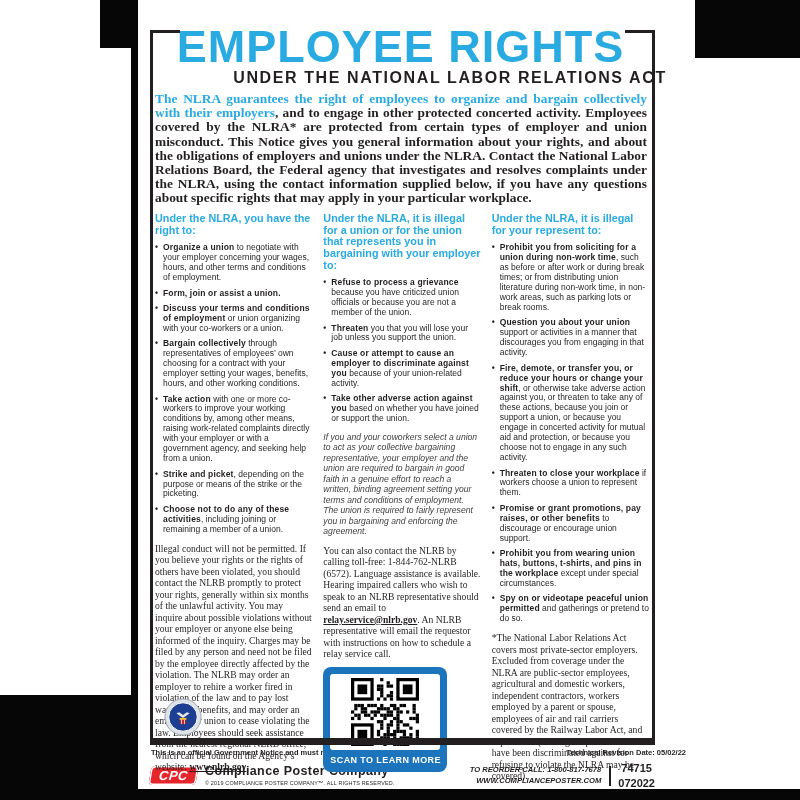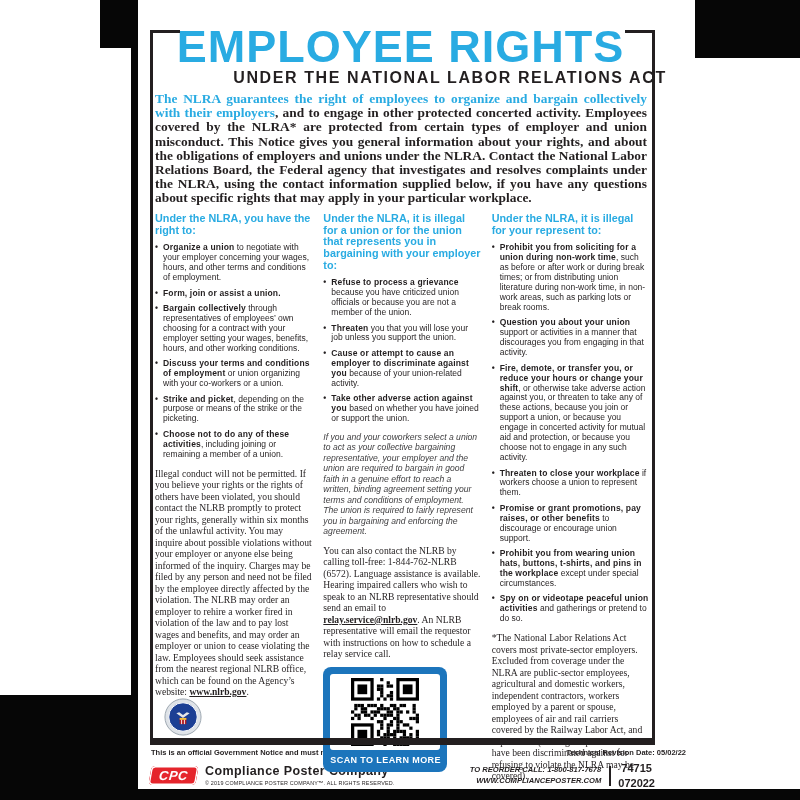--- a/index.html
+++ b/index.html
@@ -105,22 +105,23 @@
 
   <p class="intro"><span class="hl">The NLRA guarantees the right of employees to organize and bargain collectively with their employers</span><span>, and to engage in other protected concerted activity. Employees covered by the NLRA* are protected from certain types of employer and union misconduct. This Notice gives you general information about your rights, and about the obligations of employers and unions under the NLRA. Contact the National Labor Relations Board, the Federal agency that investigates and resolves complaints under the NLRA, using the contact information supplied below, if you have any questions about specific rights that may apply in your particular workplace.</span></p>
 
   <div class="cols">
 
     <div class="col">
       <h3 class="colhead">Under the NLRA, you have the right to:</h3>
       <ul class="bullets">
           <li><b>Organize a union</b> to negotiate with your employer concerning your wages, hours, and other terms and conditions of employment.</li>
           <li><b>Form, join or assist a union.</b></li>
+          <li><b>Discuss your terms and conditions of employment</b> or union organizing with your co-workers or a union.</li>
           <li><b>Bargain collectively</b> through representatives of employees’ own choosing for a contract with your employer setting your wages, benefits, hours, and other working conditions.</li>
-          <li><b>Discuss your terms and conditions of employment</b> or union organizing with your co-workers or a union.</li>
+          <li><b>Take action</b> with one or more co-workers to improve your working conditions by, among other means, raising work-related complaints directly with your employer or with a government agency, and seeking help from a union.</li>
           <li><b>Strike and picket</b>, depending on the purpose or means of the strike or the picketing.</li>
           <li><b>Choose not to do any of these activities</b>, including joining or remaining a member of a union.</li>
         </ul>
       <div class="paras">
           <p class="serif"><span>Illegal conduct will not be permitted. If you believe your rights or the rights of others have been violated, you should contact the NLRB promptly to protect your rights, generally within six months of the unlawful activity. You may inquire about possible violations without your employer or anyone else being informed of the inquiry. Charges may be filed by any person and need not be filed by the employee directly affected by the violation. The NLRB may order an employer to rehire a worker fired in violation of the law and to pay lost wages and benefits, and may order an employer or union to cease violating the law. Employees should seek assistance from the nearest regional NLRB office, which can be found on the Agency’s website: </span><span class="link">www.nlrb.gov</span><span>.</span></p>
         </div>
     </div>
 
     <div class="col">
       <h3 class="colhead">Under the NLRA, it is illegal for a union or for the union that represents you in bargaining with your employer to:</h3>
@@ -277,21 +278,21 @@
 
     <div class="col">
       <h3 class="colhead">Under the NLRA, it is illegal for your represent to:</h3>
       <ul class="bullets">
           <li><b>Prohibit you from soliciting for a union during non-work time</b>, such as before or after work or during break times; or from distributing union literature during non-work time, in non-work areas, such as parking lots or break rooms.</li>
           <li><b>Question you about your union</b> support or activities in a manner that discourages you from engaging in that activity.</li>
           <li><b>Fire, demote, or transfer you, or reduce your hours or change your shift</b>, or otherwise take adverse action against you, or threaten to take any of these actions, because you join or support a union, or because you engage in concerted activity for mutual aid and protection, or because you choose not to engage in any such activity.</li>
           <li><b>Threaten to close your workplace</b> if workers choose a union to represent them.</li>
           <li><b>Promise or grant promotions, pay raises, or other benefits</b> to discourage or encourage union support.</li>
           <li><b>Prohibit you from wearing union hats, buttons, t-shirts, and pins in the workplace</b> except under special circumstances.</li>
-          <li><b>Spy on or videotape peaceful union activities</b> and gatherings or pretend to do so.</li>
+          <li><b>Spy on or videotape peaceful union permitted</b> and gatherings or pretend to do so.</li>
         </ul>
       <div class="paras">
           <p class="serif"><span>*The National Labor Relations Act covers most private-sector employers. Excluded from coverage under the NLRA are public-sector employees, agricultural and domestic workers, independent contractors, workers employed by a parent or spouse, employees of air and rail carriers covered by the Railway Labor Act, and supervisors (although supervisors that have been discriminated against for refusing to violate the NLRA may be covered).</span></p>
         </div>
     </div>
   </div>
 
   <svg class="seal" viewBox="0 0 40 40">
     <circle cx="20" cy="20" r="19" fill="#dfe3e8" stroke="#9aa4ae" stroke-width="1"></circle>
     <circle cx="20" cy="20" r="15" fill="#1c3f94" stroke="#ffffff" stroke-width="1"></circle>

